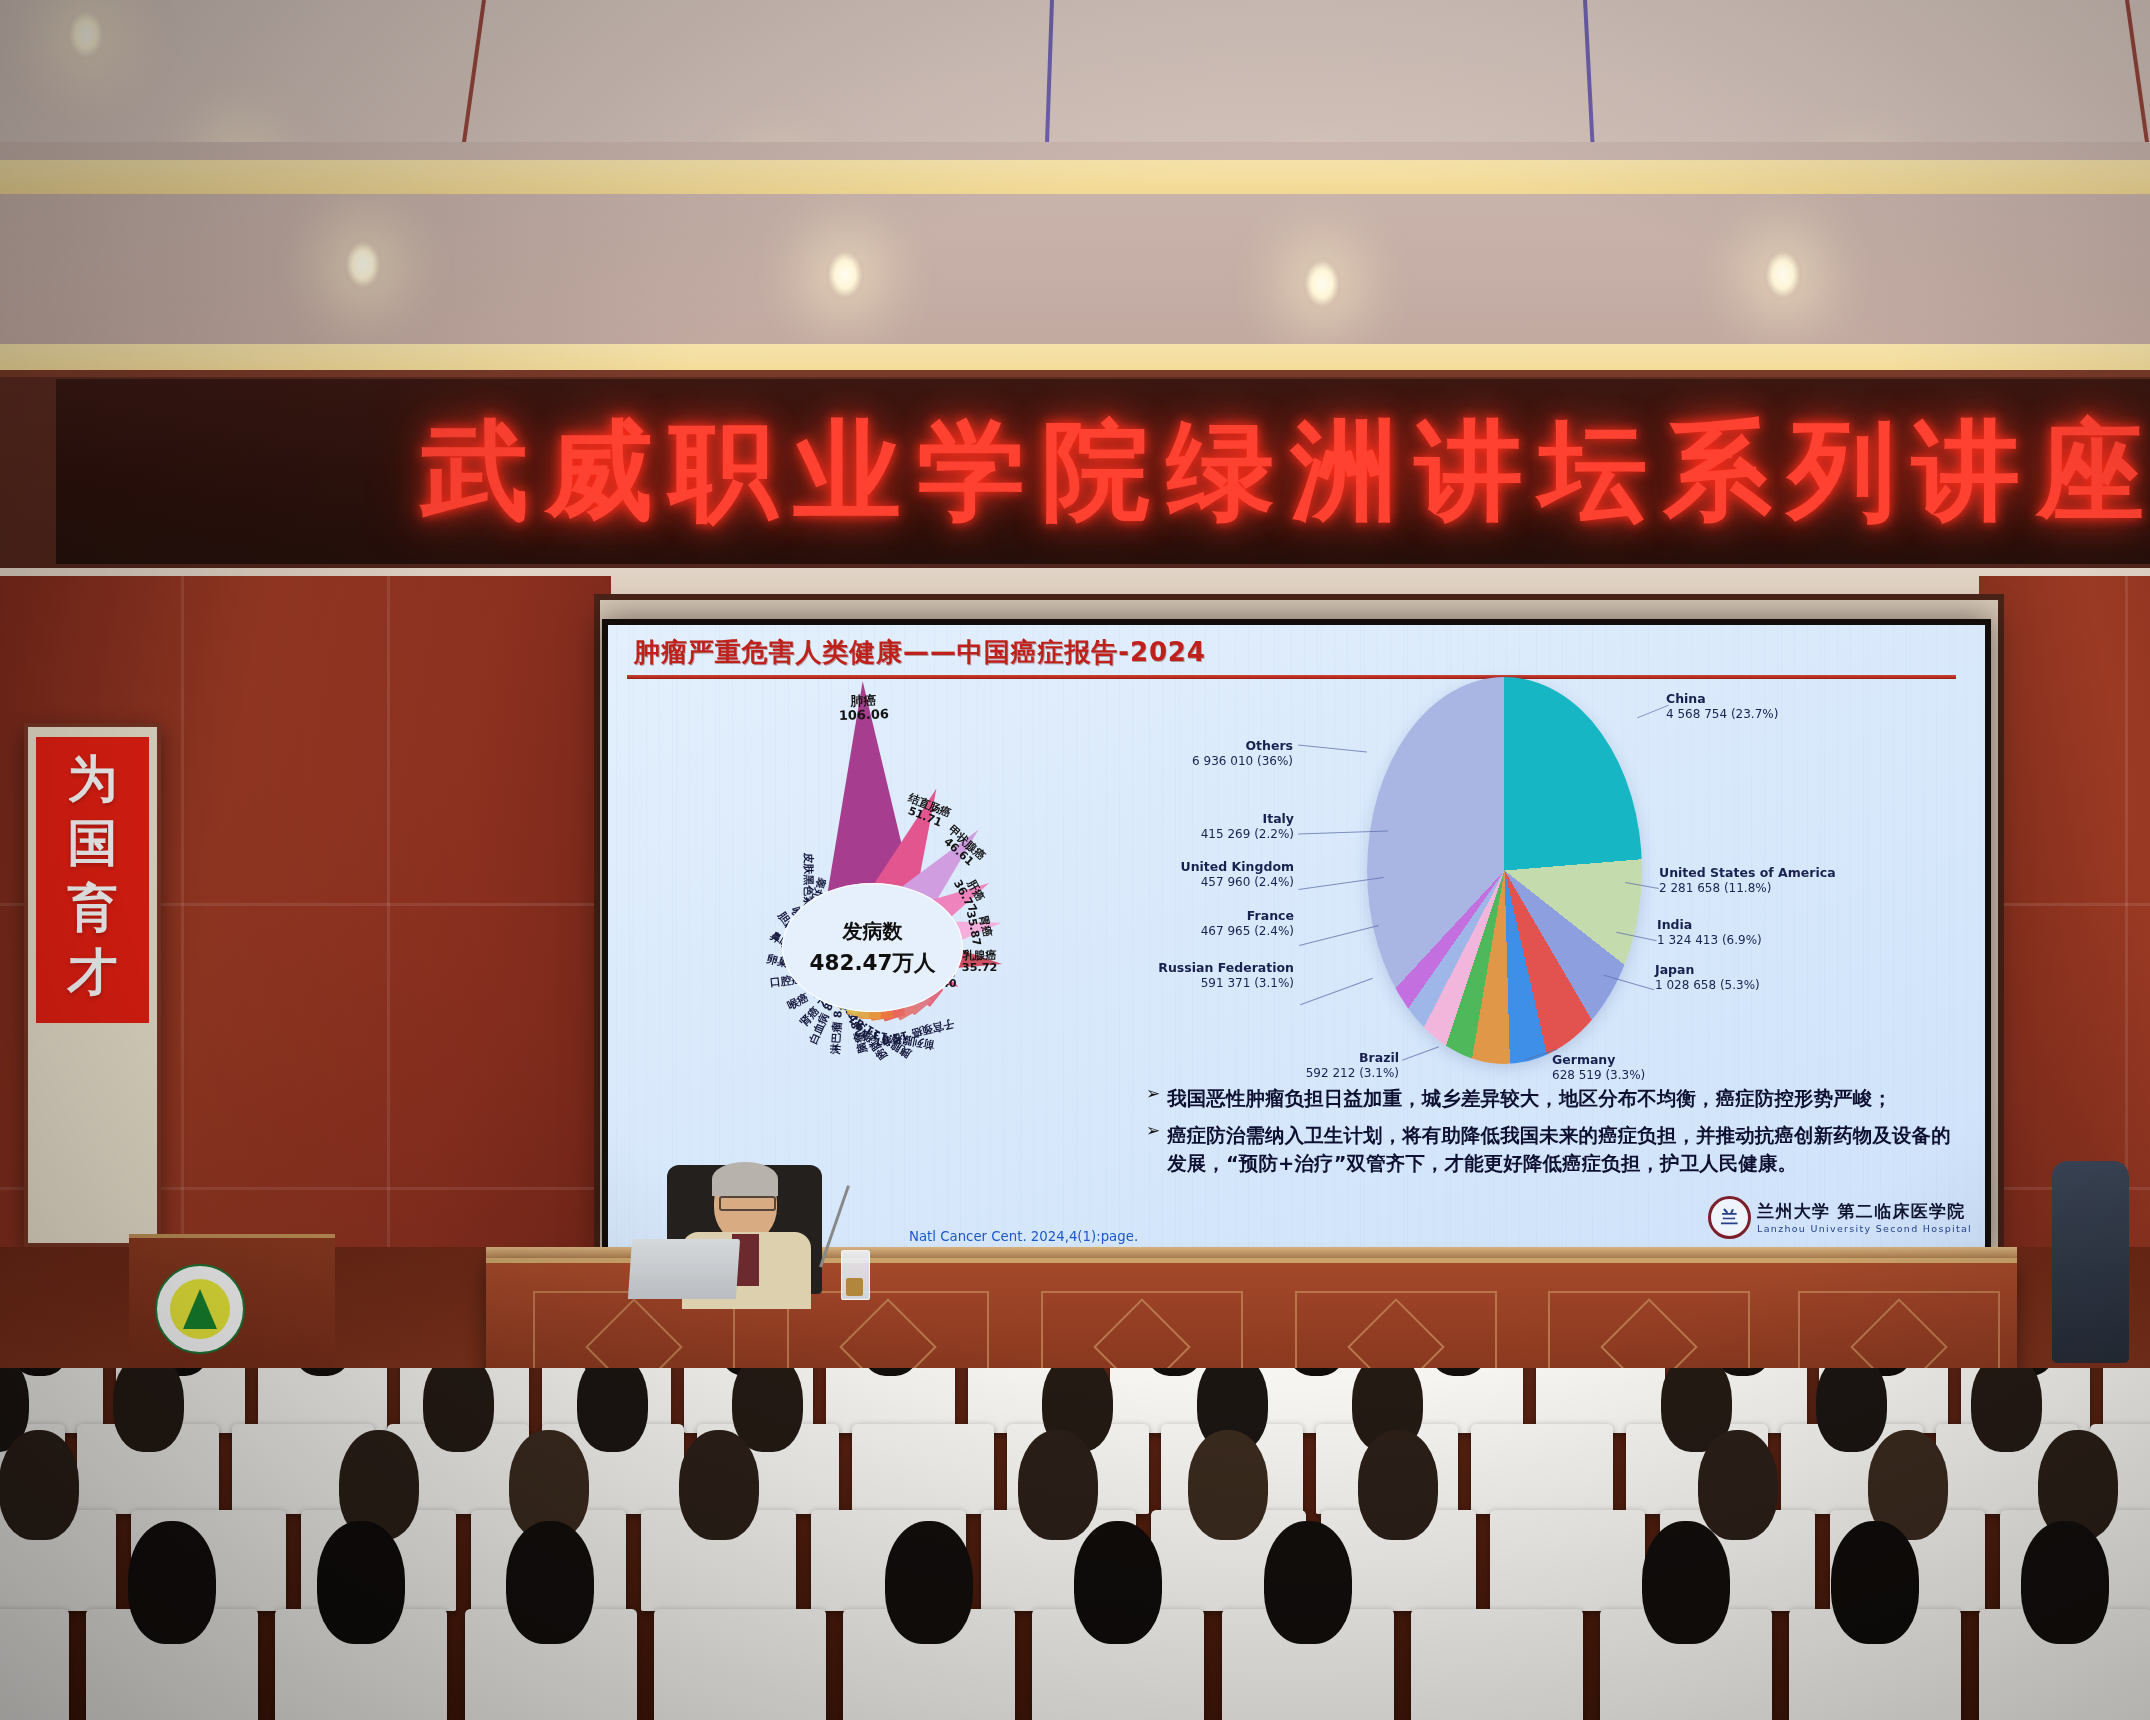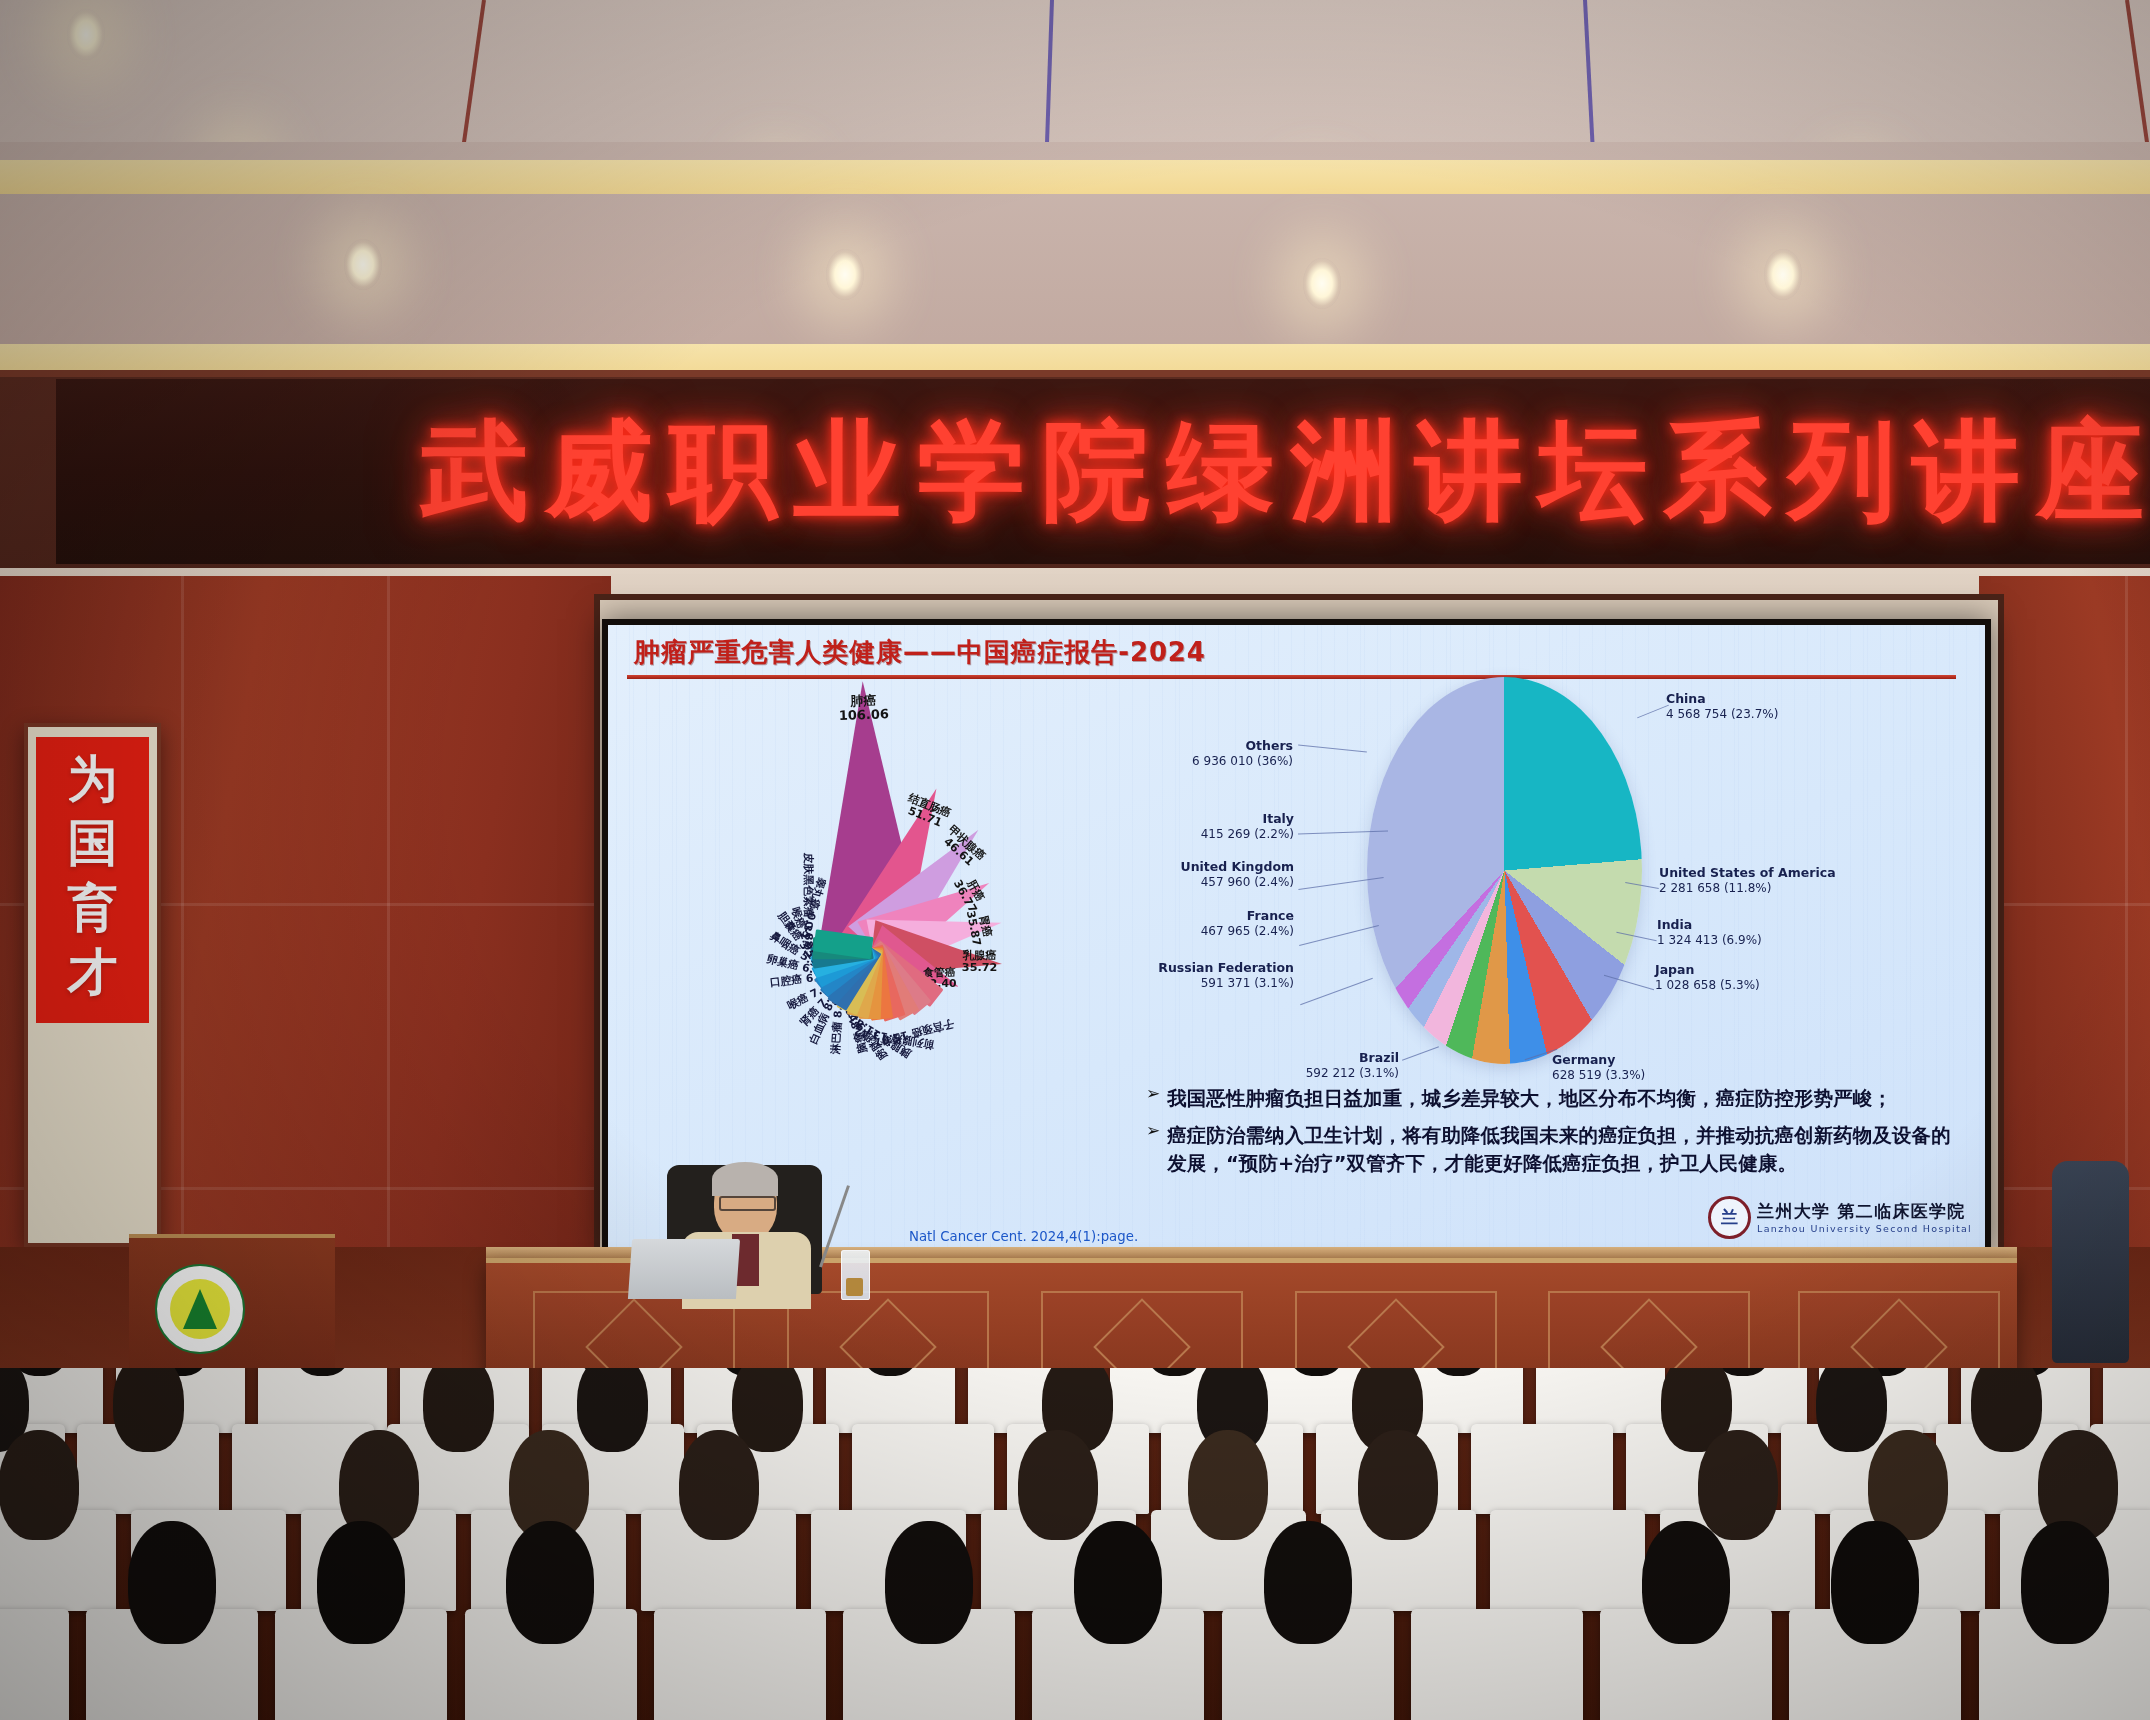--- a/index.html
+++ b/index.html
@@ -274,20 +274,24 @@
     </div>
   </div>
 
   <div class="screen-outer">
     <div class="slide">
 
       <div class="slide-title">肿瘤严重危害人类健康——中国癌症报告-2024</div>
       <div class="slide-rule"></div>
 
       <div class="rose-wrap">
+        <div class="rose-center">
+          <span class="t1">发病数</span>
+          <span class="t2">482.47万人</span>
+        </div>
 
         <div class="petal" style="transform:rotate(-2deg);--hw:54px;--len:267px;--c:#a63d8e">
           <i></i>
             <b style="top:-254px"><span>肺癌</span><br><span>106.06</span></b>
         </div>
         <div class="petal" style="transform:rotate(22deg);--hw:34px;--len:172px;--c:#e3558e">
           <i></i>
             <b style="top:-159px;font-size:11.2px"><span>结直肠癌</span><br><span>51.71</span></b>
         </div>
         <div class="petal" style="transform:rotate(42deg);--hw:32px;--len:159px;--c:#cf9de0">

